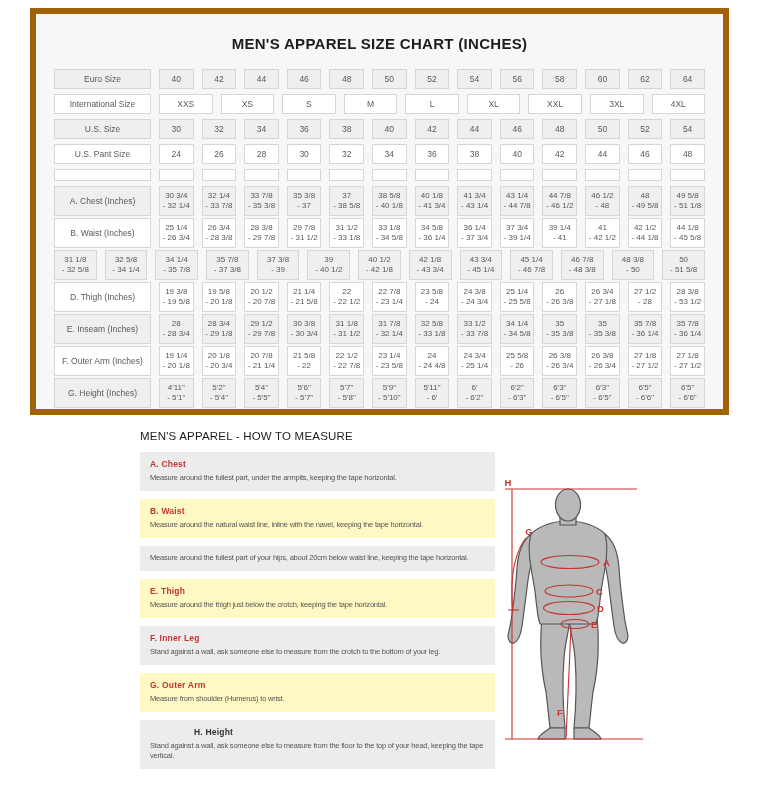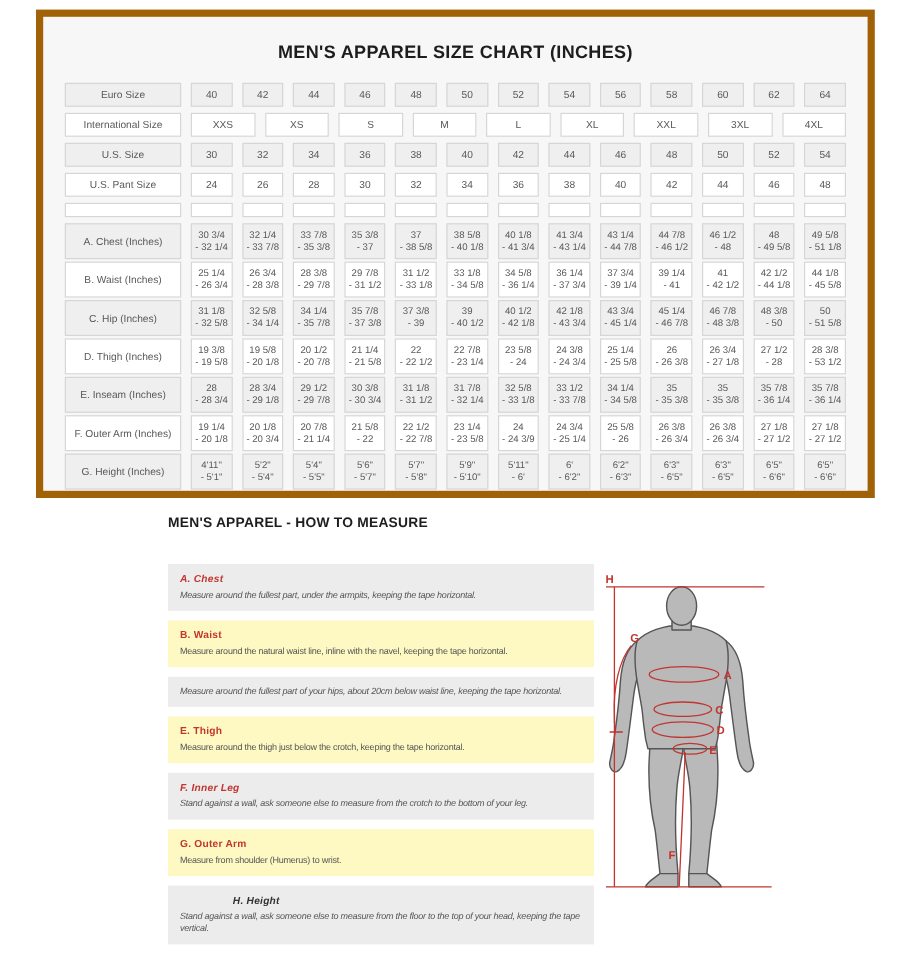--- a/index.html
+++ b/index.html
@@ -20,23 +20,23 @@
     font-size:8.5px; display:flex; align-items:center; justify-content:center;
     height:20px; text-align:center; }
   .cell.shade { background:#efefef; }
   .cell.label { flex:0 0 97px; }
   .tr.range .cell { height:30px; flex-direction:column; line-height:10px; font-size:8px; justify-content:center; }
   .tr.range .cell.label { font-size:8.5px; }
   .tr.empty-row .cell { height:12px; background:#fff; }
 
   
   .measure-wrap { position:absolute; left:140px; top:430px; width:510px; }
-  .measure-heading { font-size:11.5px; font-weight:bold; color:#1d1d1d; letter-spacing:.2px; margin-bottom:28px; }
+  .measure-heading { font-size:11.5px; font-weight:normal; color:#1d1d1d; letter-spacing:.2px; margin-bottom:10px; }
   .mblock { width:355px; padding:7px 10px 8px 10px; margin-bottom:8px; background:#fef9c3; }
-  .mblock.shade { background:#ececec;font-style:italic; }
+  .mblock.shade { background:#ececec; }
   .mlabel { font-size:8.5px; font-weight:bold; color:#c23531; margin-bottom:4px; letter-spacing:.2px; }
   .mlabel.dark { color:#333;padding-left:44px; }
   .mtext { font-size:7.5px; letter-spacing:-0.2px; color:#555; line-height:10px; }
 
   .diagram { position:absolute; left:355px; top:28px; width:150px; height:295px; }
   .diagram svg { display:block; }
 </style>
 </head>
 <body>
 
@@ -225,21 +225,20 @@
           <div class="cell">
             <span>42 1/2</span>
             <span>- 44 1/8</span>
           </div>
           <div class="cell">
             <span>44 1/8</span>
             <span>- 45 5/8</span>
           </div>
         </div>
         <div class="tr range">
-          <div class="cell label shade">C. Hip (Inches)</div>
           <div class="cell shade">
             <span>31 1/8</span>
             <span>- 32 5/8</span>
           </div>
           <div class="cell shade">
             <span>32 5/8</span>
             <span>- 34 1/4</span>
           </div>
           <div class="cell shade">
             <span>34 1/4</span>
@@ -417,21 +416,21 @@
           <div class="cell">
             <span>22 1/2</span>
             <span>- 22 7/8</span>
           </div>
           <div class="cell">
             <span>23 1/4</span>
             <span>- 23 5/8</span>
           </div>
           <div class="cell">
             <span>24</span>
-            <span>- 24 3/9</span>
+            <span>- 24 4/8</span>
           </div>
           <div class="cell">
             <span>24 3/4</span>
             <span>- 25 1/4</span>
           </div>
           <div class="cell">
             <span>25 5/8</span>
             <span>- 26</span>
           </div>
           <div class="cell">

